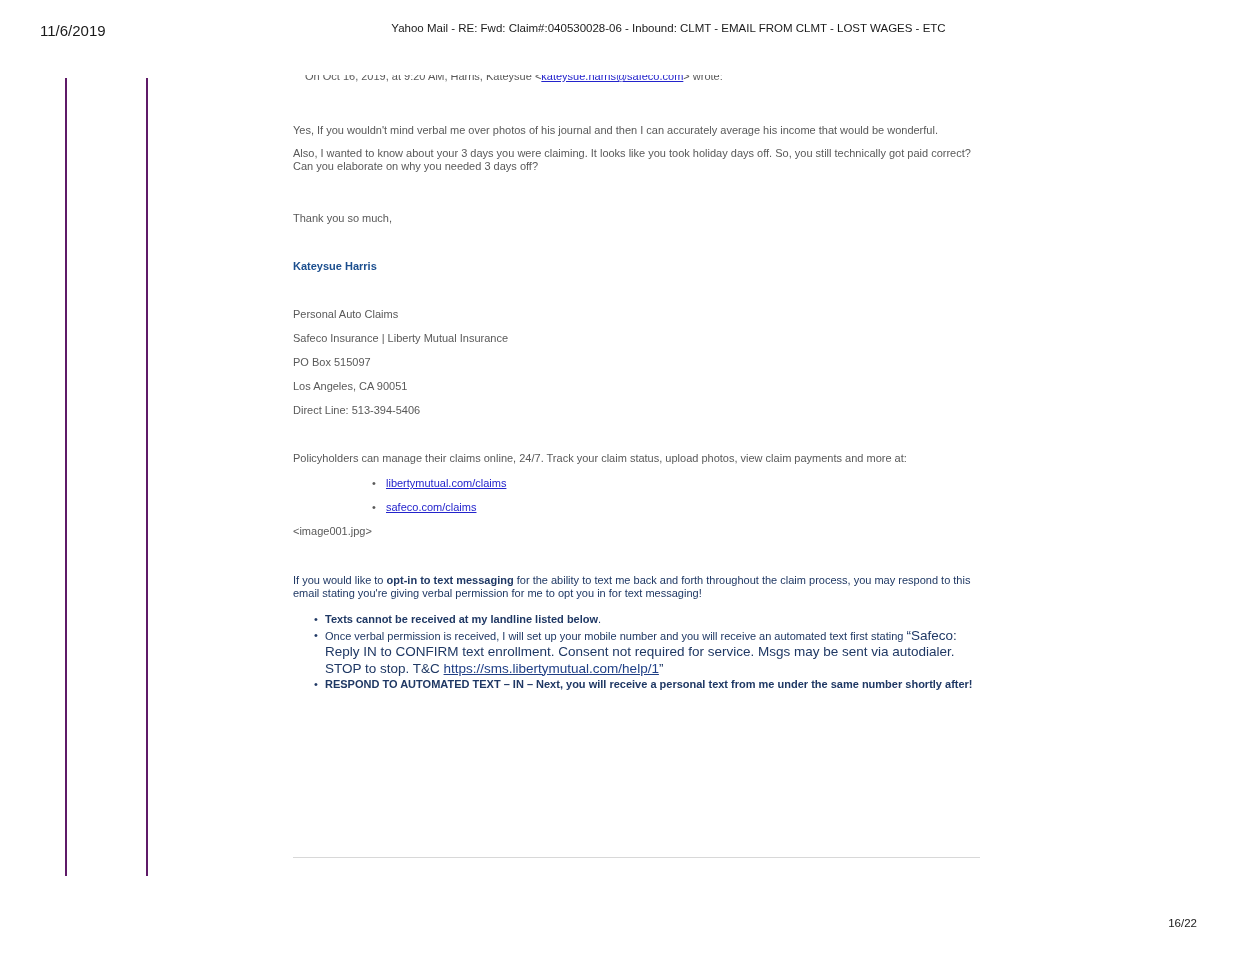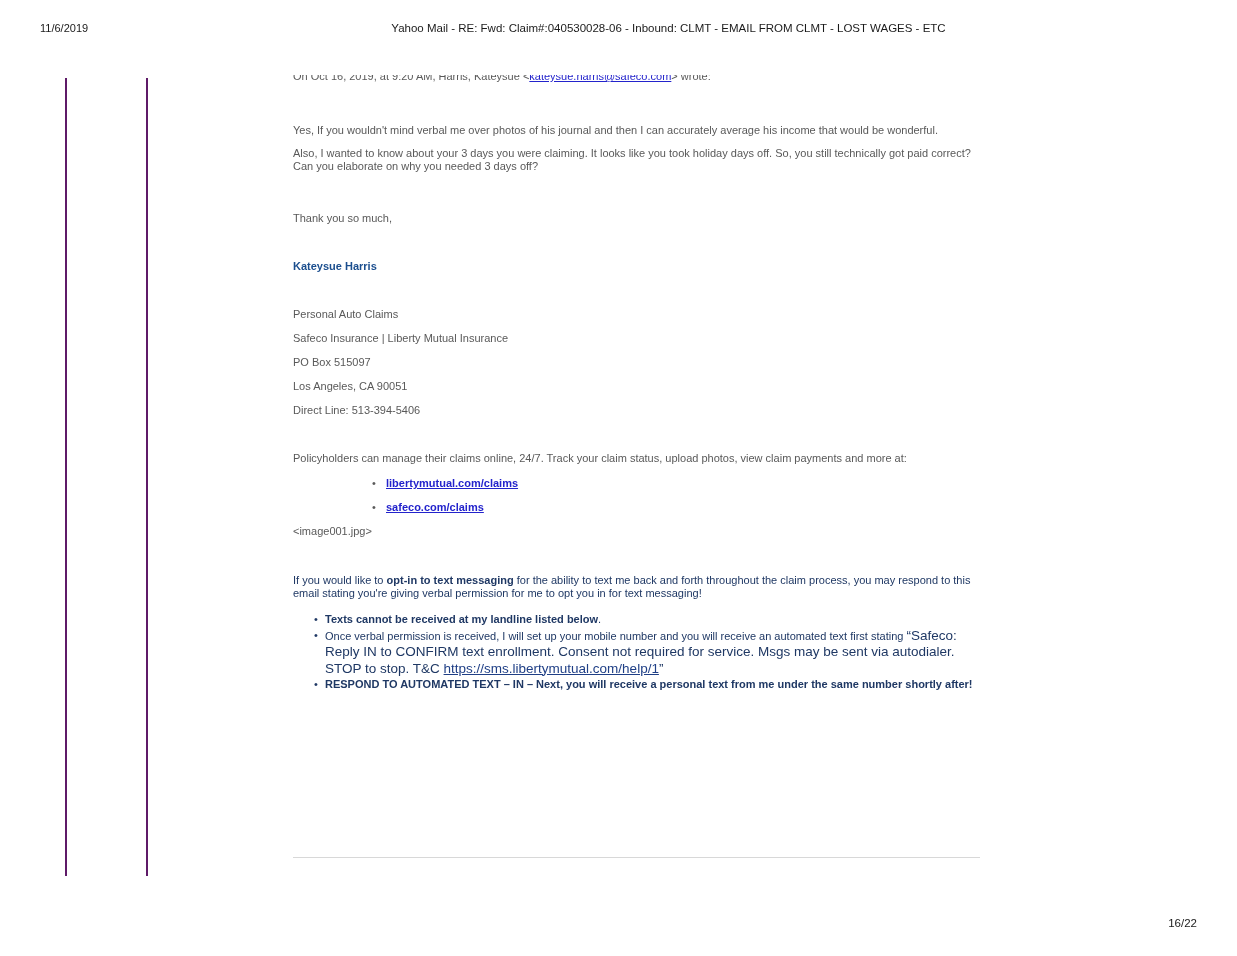--- a/index.html
+++ b/index.html
@@ -1,51 +1,51 @@
 <!DOCTYPE html>
 <html><head>
 <meta charset="utf-8">
 <style>
   * { margin:0; padding:0; box-sizing:border-box; }
   html,body { width:1237px; height:956px; background:#ffffff; font-family:"Liberation Sans", sans-serif; }
   .page { position:relative; width:1237px; height:956px; background:#fff; overflow:hidden; }
 
   
-  .print-date { position:absolute; left:40px; top:22px; font-size:11px; color:#1a1a1a;text-align:right; }
+  .print-date { position:absolute; left:40px; top:22px; font-size:15px; color:#1a1a1a;text-align:right; }
   .print-title { position:absolute; left:100px; right:0; top:22px; text-align:center; font-size:11.5px; color:#1a1a1a; }
 
   
   .qbar { position:absolute; top:78px; width:1.5px; height:798px; background:#5f1a68; }
   .qbar.b1 { left:65px; }
   .qbar.b2 { left:146px; }
 
   
   .blk { position:absolute; left:293px; width:690px; font-size:11px; line-height:13px; color:#595959; }
 
   .quote-clip { top:75px; height:10px; overflow:hidden; }
-  .quote-clip .inner { margin-top:-5px; white-space:nowrap; }
+  .quote-clip .inner { margin-top:-5px; white-space:nowrap;margin-left:12px; }
   a.mail-link { color:#2323cc; text-decoration:underline; }
 
   .para1 { top:124px; }
   .para2 { top:147px; }
   .closing { top:212px; }
 
   .sig-name { top:260px; font-weight:bold; color:#1b4e8e; }
   .sig-line1 { top:284px; }
   .sig-line2 { top:308px; }
   .sig-line3 { top:332px; }
   .sig-line4 { top:356px; }
   .sig-line5 { top:380px; }
   .sig-line6 { top:404px; }
 
   .policy-intro { top:452px; }
   .claim-links { top:477px; list-style:none; }
   .claim-links li { position:relative; padding-left:93px; margin-bottom:11px; }
   .claim-links li::before { content:"•"; position:absolute; left:79px; color:#595959; }
-  a.claim-link { color:#2323cc; text-decoration:underline;font-weight:bold; }
+  a.claim-link { color:#2323cc; text-decoration:underline; }
   .image-ph { top:525px; }
 
   .optin-para { top:574px; color:#1f3864; }
   .optin-para b { font-weight:bold; }
 
   .optin-list { top:612px; list-style:none; color:#1f3864; width:692px; }
   .optin-list li { position:relative; padding-left:32px; line-height:15.5px; margin-bottom:0; }
   .optin-list li::before { content:"•"; position:absolute; left:21px; color:#1f3864; }
   .optin-list .b-bold { font-weight:bold; }
   .big-quote { font-size:13.5px; }

